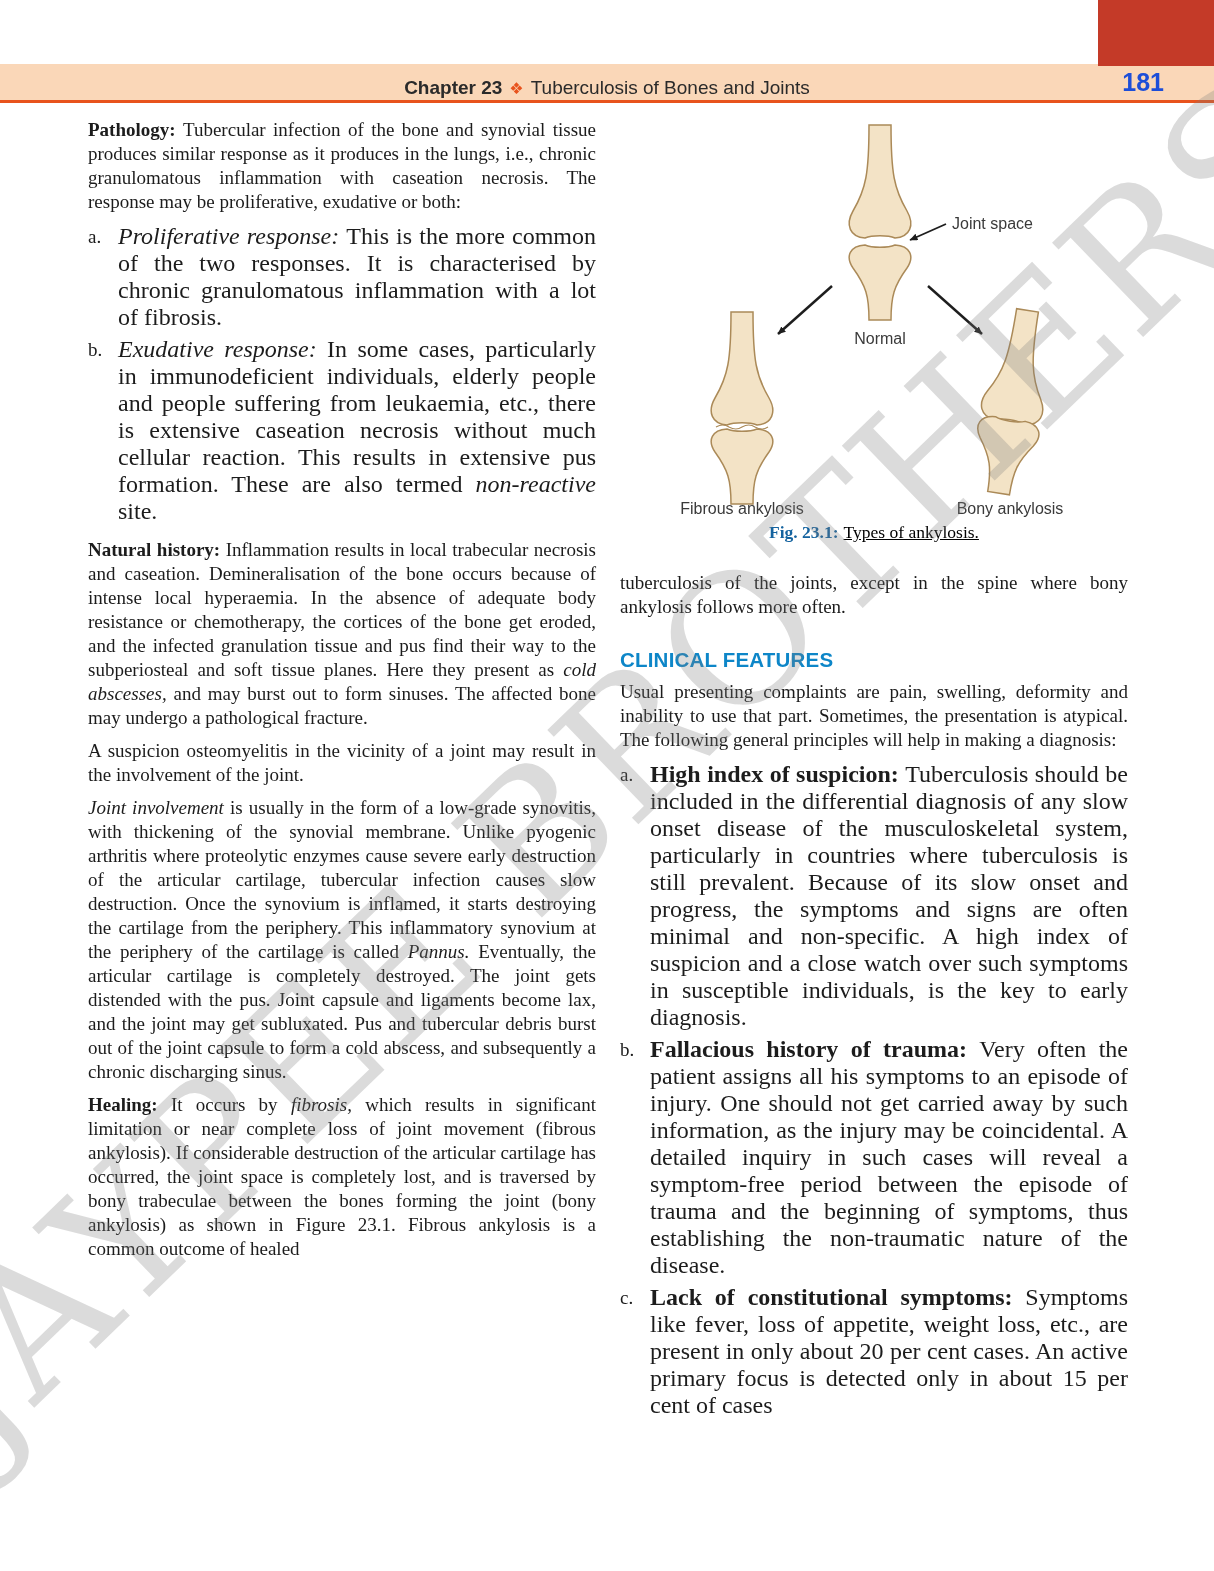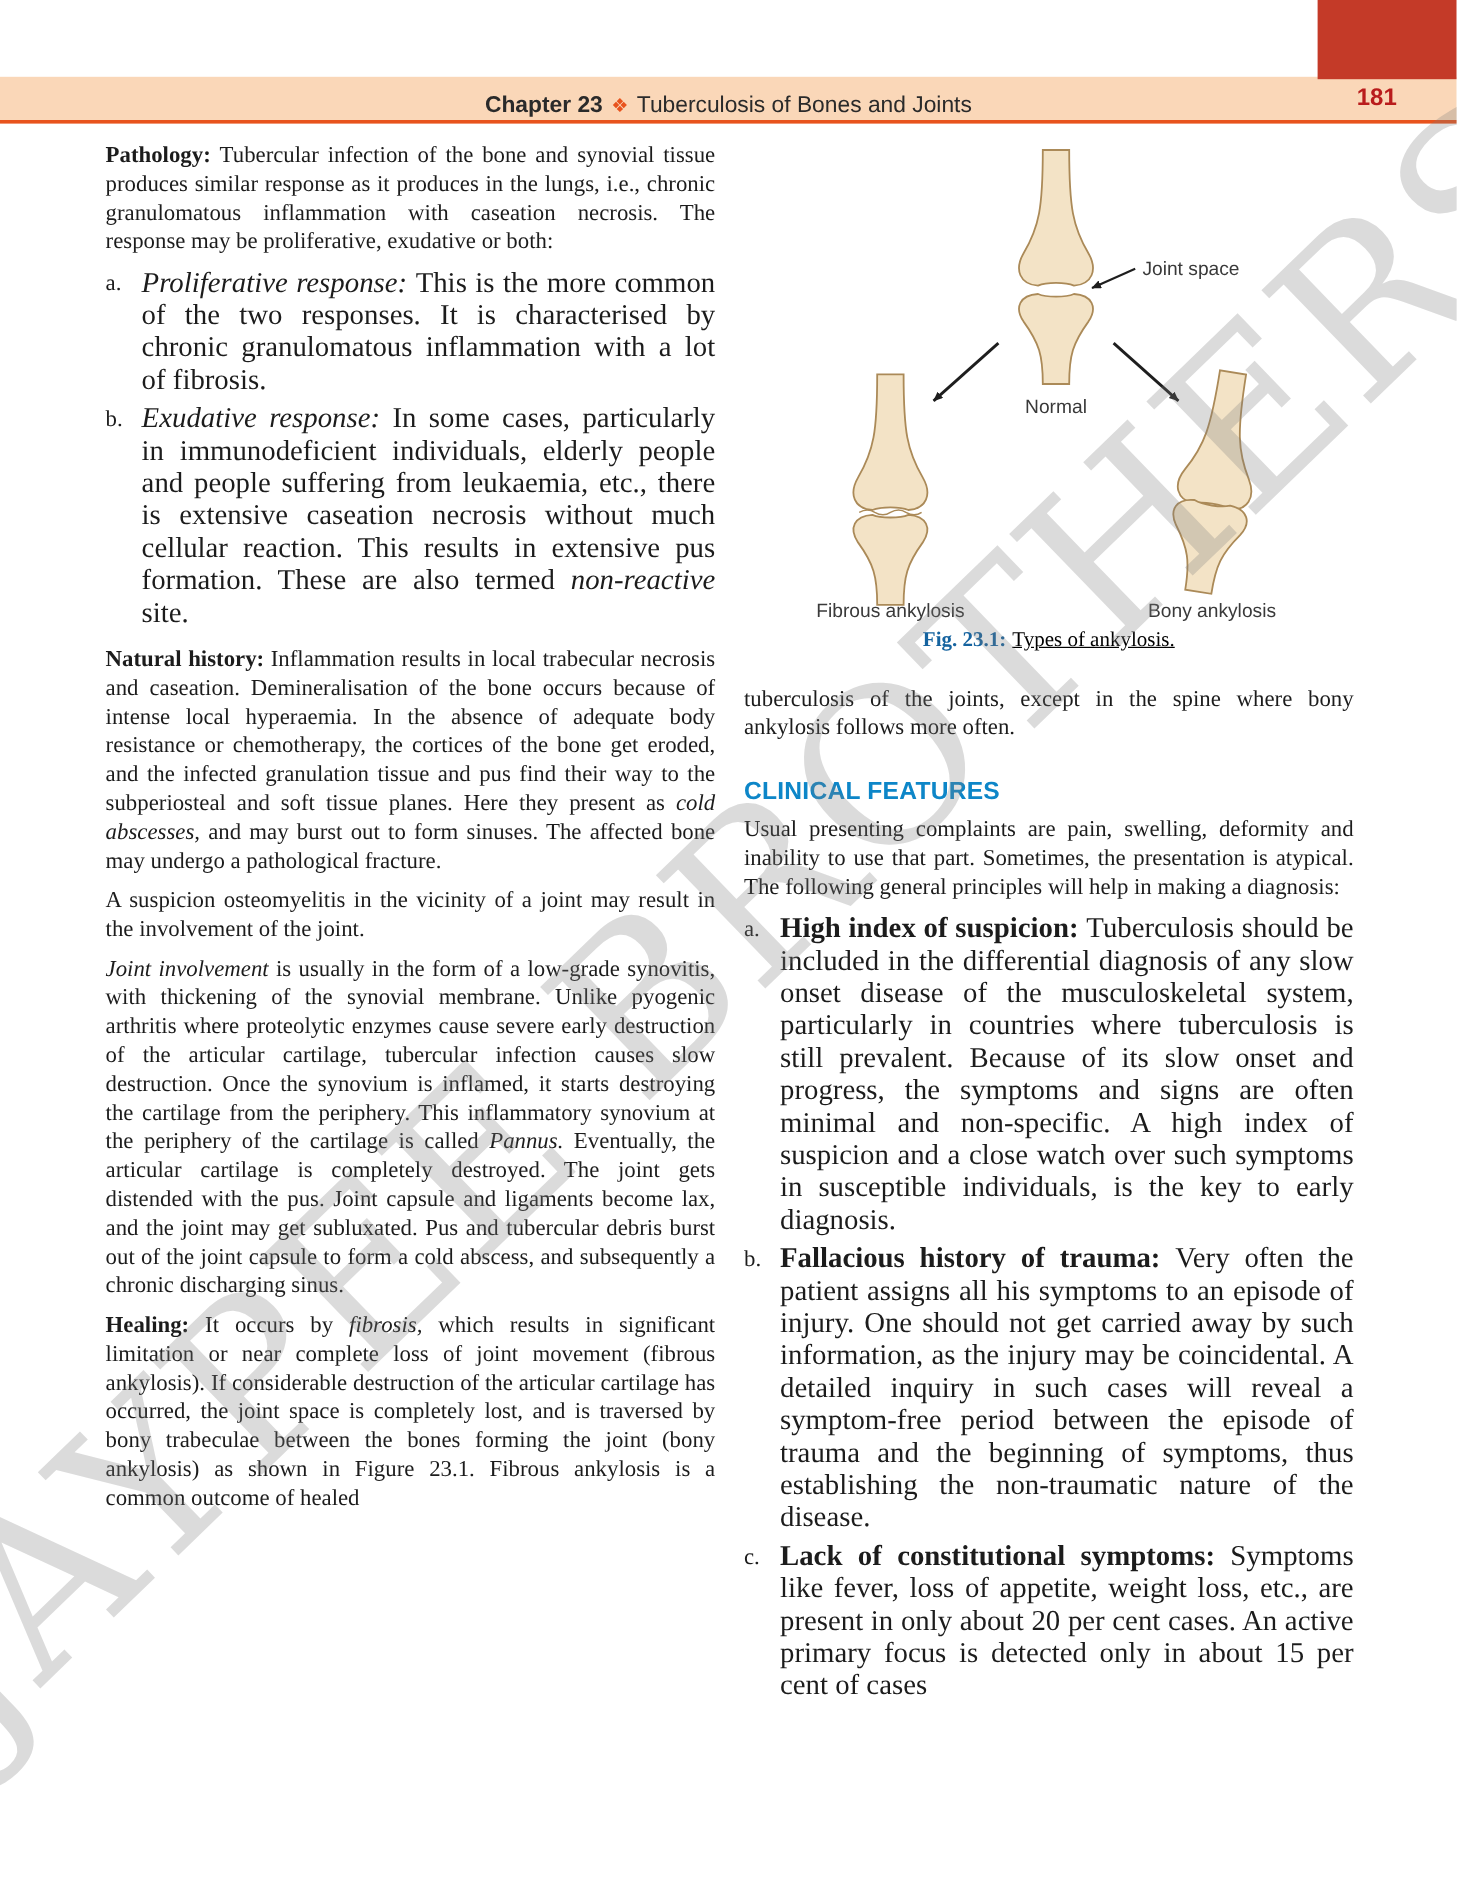--- a/index.html
+++ b/index.html
@@ -14,21 +14,21 @@
   .header-band {
     position:absolute; left:0; top:64px; width:100%; height:36px; background:#fad7b8;
     display:flex; align-items:center; justify-content:center; z-index:2;
   }
   .header-rule { position:absolute; left:0; top:100px; width:100%; height:3px; background:#e8531d; z-index:2; }
   .header-title { font-family:"Liberation Sans", sans-serif; font-size:19px; color:#2a2a2a;margin-top:12px; }
   .ch-label { font-weight:700; }
   .ch-sep { color:#e8531d; margin:0 7px; font-family:"DejaVu Sans", sans-serif; font-size:16px; }
   .page-number {
     position:absolute; right:50px; top:50%; transform:translateY(-50%);
-    font-family:"Liberation Sans", sans-serif; font-weight:700; font-size:20px; color:#b91c1c;
+    font-family:"Liberation Sans", sans-serif; font-weight:700; font-size:25px; color:#1d4ed8;
   }
 
   
   .watermark {
     position:absolute; left:610px; top:765px;
     transform:translate(-50%,-50%) rotate(-44deg);
     font-family:"DejaVu Serif", serif; font-size:180px; letter-spacing:2px;
     color:rgba(125,125,125,0.28); white-space:nowrap; z-index:5; pointer-events:none;
   }
 

